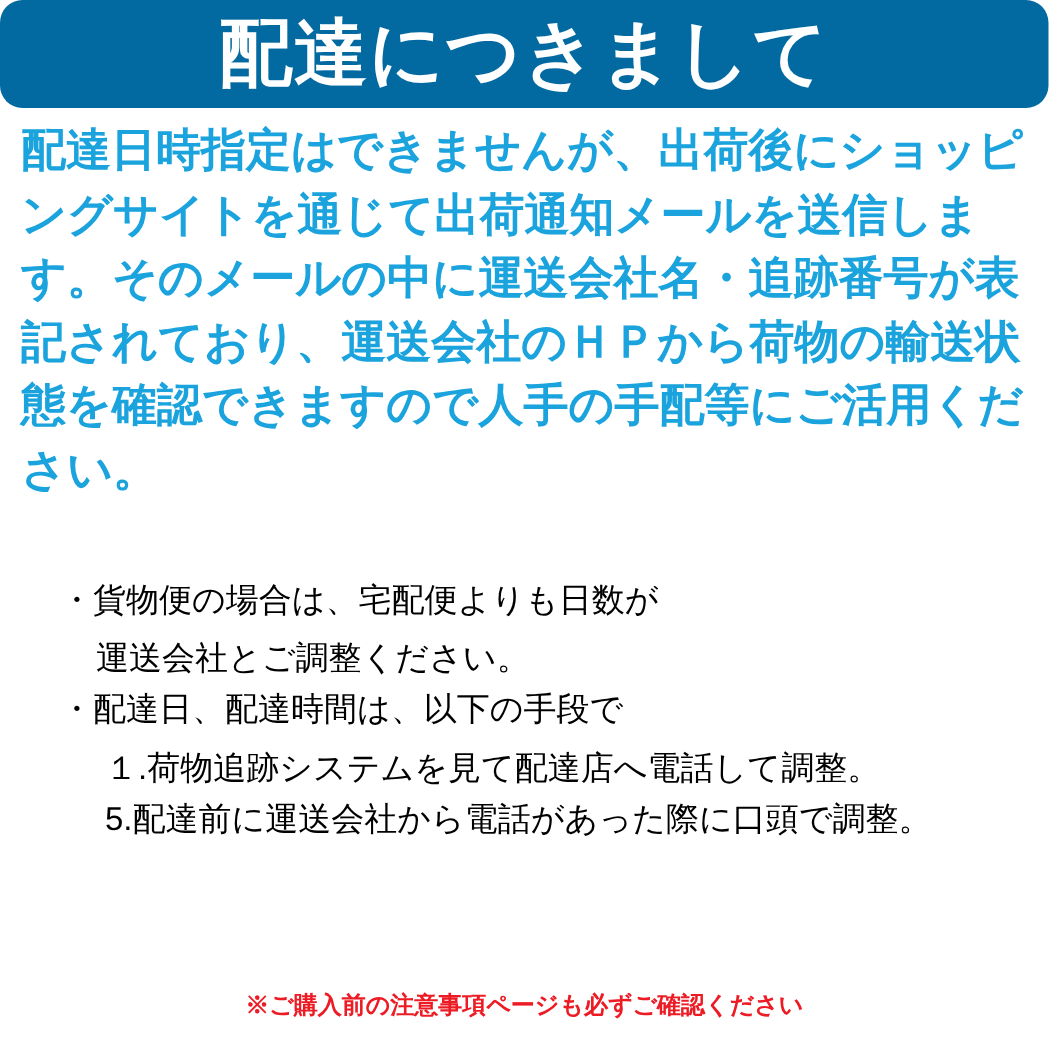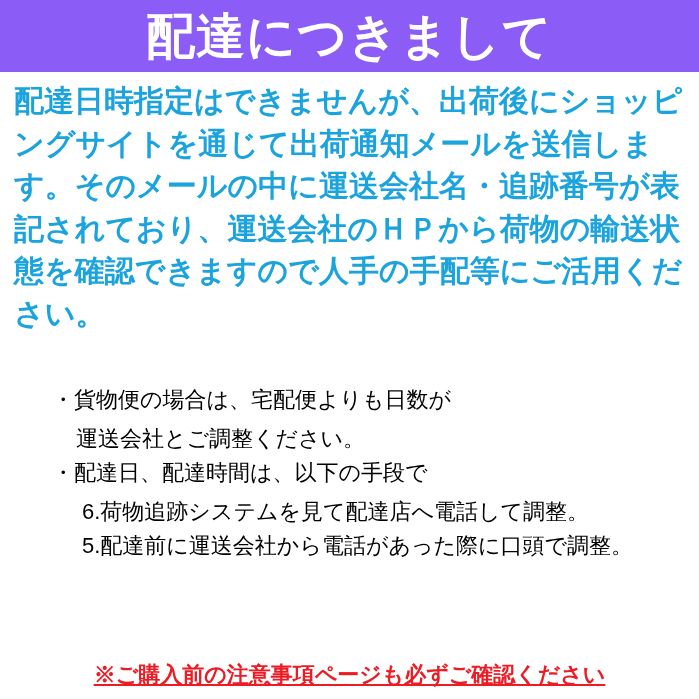--- a/index.html
+++ b/index.html
@@ -20,25 +20,26 @@
     background: #ffffff;
     box-sizing: border-box;
   }
   
   .header-banner {
     position: absolute;
     left: 0;
     top: 0;
     width: 699px;
     height: 72px;
-    background: #8b5cf6;
+    background: #0369a1;
     display: flex;
     align-items: center;
     justify-content: center;
     box-sizing: border-box;
+    border-radius: 15px;
   }
   .header-title {
     color: #ffffff;
     font-size: 49px;
     font-weight: bold;
     letter-spacing: 1px;
     line-height: 1;
     white-space: nowrap;
   }
 
@@ -63,41 +64,39 @@
     width: 650px;
     color: #000000;
     font-size: 22px;
     line-height: 1.52;
   }
   .bullet-block {
     margin-bottom: 6px;
   }
   .bullet-line {
     white-space: nowrap;
-    margin-left: 12px;
   }
   .bullet-line.indent-1 {
     padding-left: 24px;
   }
   .bullet-line.indent-2 {
     padding-left: 30px;
   }
 
   
   .footer-note {
     position: absolute;
     left: 0;
     top: 660px;
     width: 699px;
     text-align: center;
     color: #ed1b24;
-    font-size: 22px;
+    font-size: 16px;
     font-weight: bold;
     white-space: nowrap;
-    text-decoration: underline;
   }
 </style>
 </head>
 <body>
 
 <div class="page">
 
   <div class="header-banner">
     <div class="header-title">配達につきまして</div>
   </div>
@@ -106,20 +105,20 @@
 
   <div class="bullets">
     <div class="bullet-block">
       <div class="bullet-line">・貨物便の場合は、宅配便よりも日数が</div>
     </div>
     <div class="bullet-block">
       <div class="bullet-line indent-1">運送会社とご調整ください。</div>
       <div class="bullet-line">・配達日、配達時間は、以下の手段で</div>
     </div>
     <div class="bullet-block">
-      <div class="bullet-line indent-2">6.荷物追跡システムを見て配達店へ電話して調整。</div>
+      <div class="bullet-line indent-2">１.荷物追跡システムを見て配達店へ電話して調整。</div>
       <div class="bullet-line indent-2">5.配達前に運送会社から電話があった際に口頭で調整。</div>
     </div>
   </div>
 
   <div class="footer-note">※ご購入前の注意事項ページも必ずご確認ください</div>
 
 </div>
 
 </body></html>

